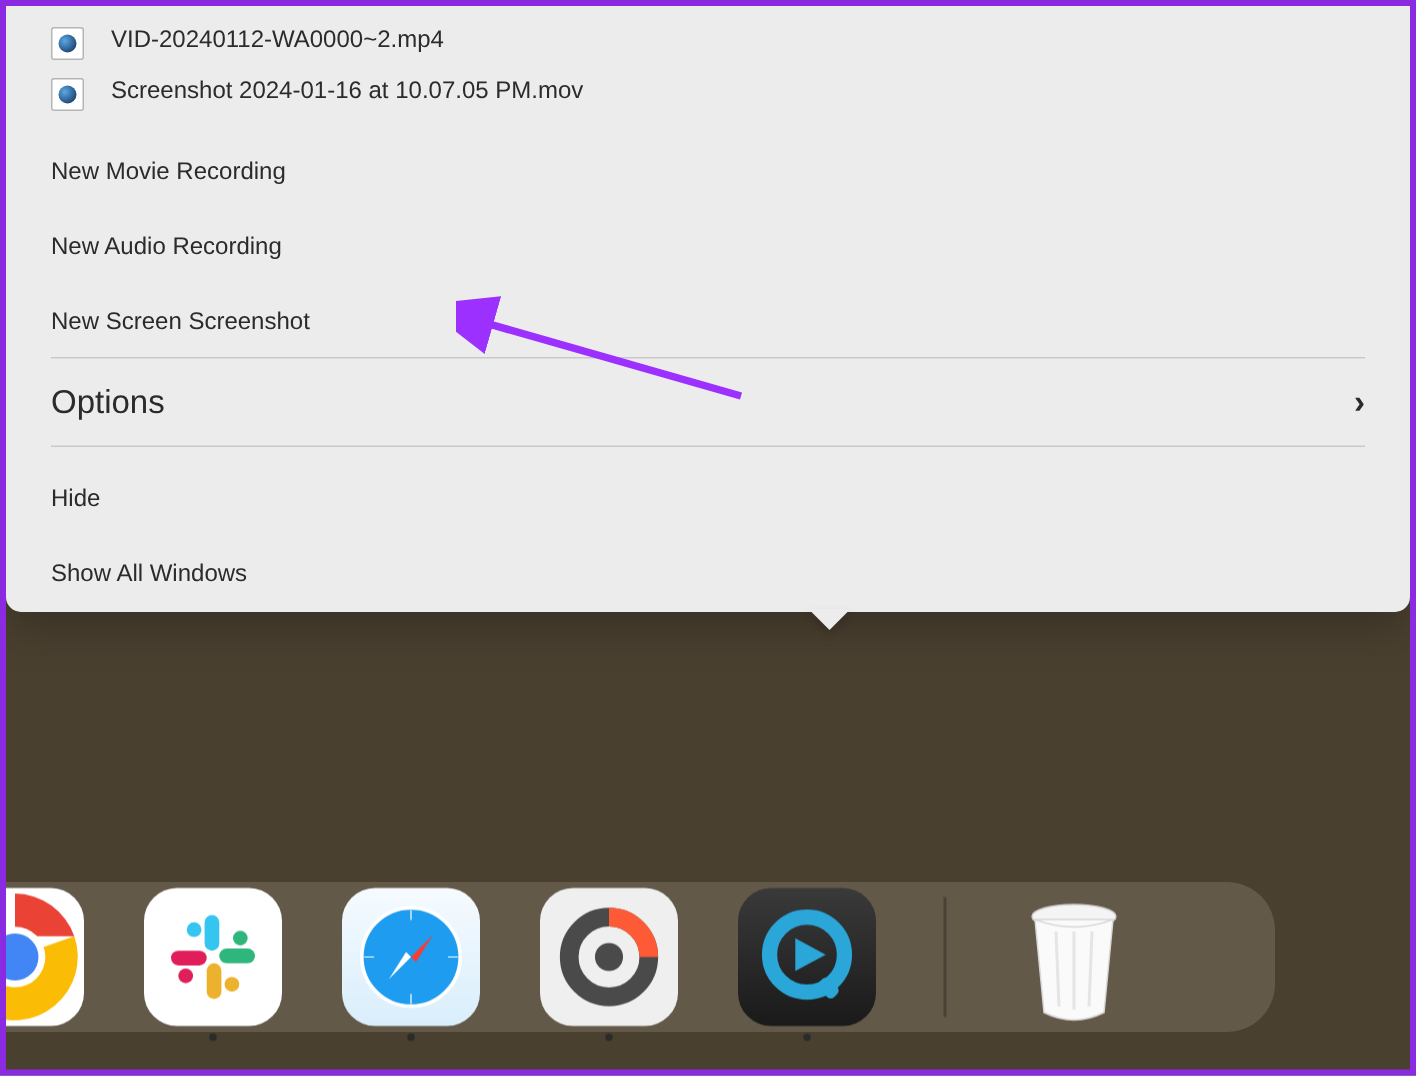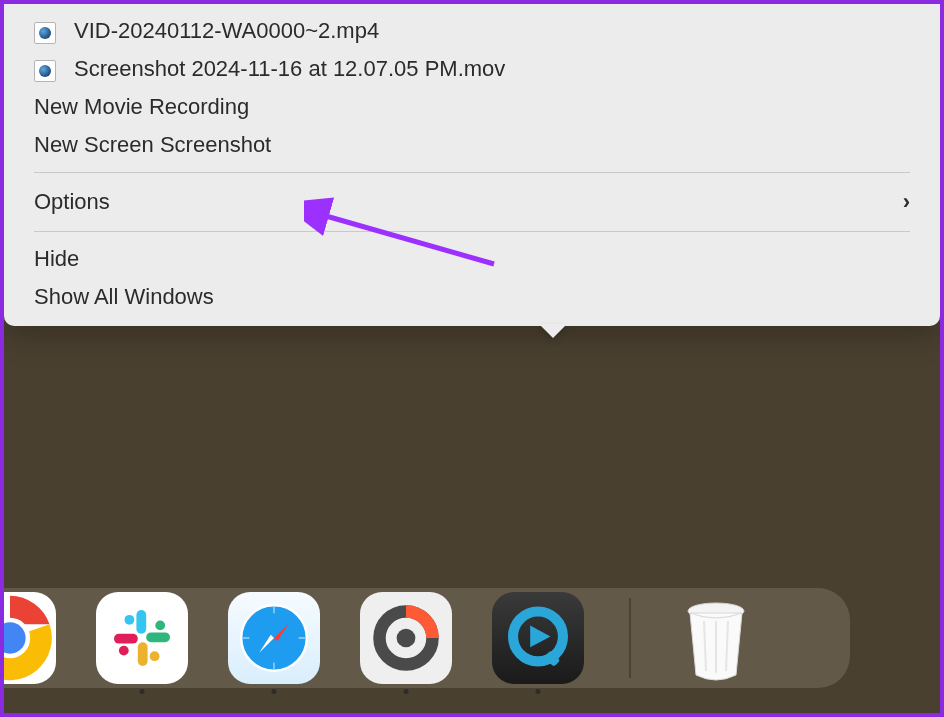--- a/index.html
+++ b/index.html
@@ -18,23 +18,23 @@
     left: 0;
     right: 0;
     background: #ececec;
     border-bottom-left-radius: 10px;
     border-bottom-right-radius: 10px;
     padding: 8px 0 10px 0;
     box-shadow: 0 10px 30px rgba(0,0,0,0.25);
   }
   .menu-item {
     display: flex;
-    align-items: flex-end;
+    align-items: flex-start;
     padding: 6px 30px;
-    font-size: 22px;
+    font-size: 16px;
     color: #2b2b2b;
     cursor: default;
   }
   .menu-item.file {
     padding-left: 30px;
   }
   .file-icon {
     width: 22px;
     height: 22px;
     background: #ffffff;
@@ -47,20 +47,21 @@
     flex-shrink: 0;
   }
   .file-icon-inner {
     width: 12px;
     height: 12px;
     border-radius: 50%;
     background: radial-gradient(circle at 35% 35%, #5aa9e6 0%, #2b5a8a 60%, #0e2a45 100%);
   }
   .menu-item.cmd {
     padding-left: 30px;
+    margin-top: 20px;
   }
   .menu-divider {
     height: 1px;
     background: #c9c9c9;
     margin: 8px 30px;
   }
   .options-row {
     display: flex;
     align-items: center;
     justify-content: space-between;
@@ -167,25 +168,28 @@
   <div class="menu-item file">
     <span class="file-icon">
         <span class="file-icon-inner"></span>
       </span>
     <span>VID-20240112-WA0000~2.mp4</span>
   </div>
   <div class="menu-item file">
     <span class="file-icon">
         <span class="file-icon-inner"></span>
       </span>
-    <span>Screenshot 2024-11-16 at 12.07.05 PM.mov</span>
+    <span>Screenshot 2024-01-16 at 10.07.05 PM.mov</span>
   </div>
 
   <div class="menu-item cmd">
     <span>New Movie Recording</span>
+  </div>
+  <div class="menu-item cmd">
+    <span>New Audio Recording</span>
   </div>
   <div class="menu-item cmd">
     <span>New Screen Screenshot</span>
   </div>
 
   <div class="menu-divider"></div>
 
   <div class="options-row">
     <span>Options</span>
     <span class="chevron">›</span>

